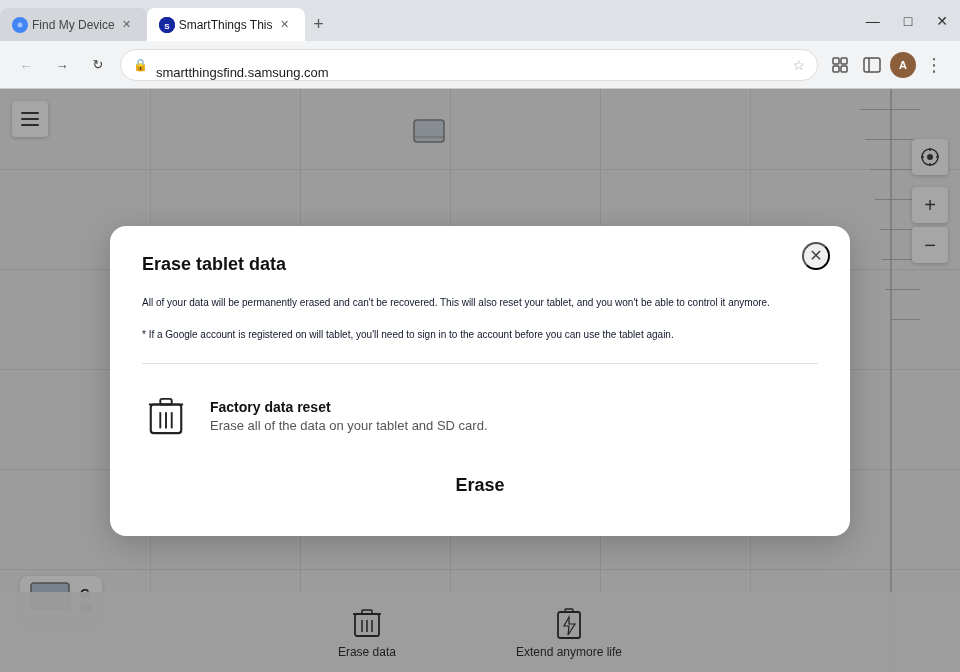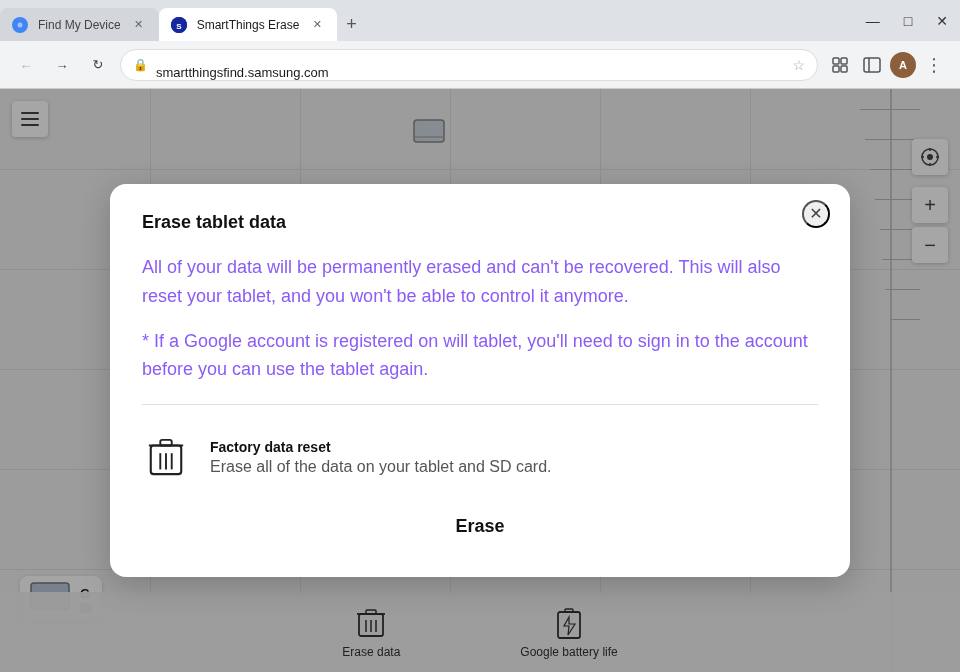--- a/index.html
+++ b/index.html
@@ -22,21 +22,21 @@
       flex: 1;
       padding: 0 0 0 0;
     }
     .tab {
       display: flex;
       align-items: center;
       height: 33px;
       padding: 0 12px;
       border-radius: 8px 8px 0 0;
       font-size: 12px;
-      gap: 10px;
+      gap: 4px;
       cursor: pointer;
       position: relative;
     }
     .tab.inactive {
       background: #d3d6db;
       color: #444;
     }
     .tab.active {
       background: #fff;
       color: #1a1a1a;
@@ -253,23 +253,23 @@
       font-size: 16px; color: #444;
       cursor: pointer;
     }
     .modal-title {
       font-size: 18px;
       font-weight: 700;
       color: #111;
       margin-bottom: 20px;
     }
     .modal-body {
-      font-size: 18px;
+      font-size: 10px;
       line-height: 1.6;
-      color: #8b5cf6;
+      color: #0f172a;
       margin-bottom: 16px;
     }
     .modal-divider {
       height: 1px;
       background: #e0e0e0;
       margin: 20px 0;
     }
     .modal-option {
       display: flex;
       align-items: center;
@@ -282,21 +282,21 @@
       display: flex; align-items: center; justify-content: center;
     }
     .trash-svg { width: 36px; height: 40px; }
     .option-text-title {
       font-size: 14px;
       font-weight: 600;
       color: #111;
       margin-bottom: 3px;
     }
     .option-text-sub {
-      font-size: 16px;
+      font-size: 13px;
       color: #555;
     }
     .modal-footer {
       text-align: center;
       margin-top: 19px;
     }
     .erase-btn {
       background: none;
       border: none;
       font-size: 18px;
@@ -325,21 +325,21 @@
         <span class="tab-close">✕</span>
       </div>
 
       <div class="tab active">
         <span class="tab-favicon samsung" style="font-size:8px;font-weight:bold;">
           <svg width="16" height="16" viewBox="0 0 16 16">
             <circle cx="8" cy="8" r="8" fill="#1428a0"></circle>
             <text x="8" y="11.5" text-anchor="middle" fill="white" font-size="8" font-family="Arial" font-weight="bold">S</text>
           </svg>
         </span>
-        <span>SmartThings Erase</span>
+        <span>SmartThings This</span>
         <span class="tab-close">✕</span>
       </div>
       <div class="tab-new-btn">+</div>
     </div>
     <div class="window-controls">
       <span class="win-btn">—</span>
       <span class="win-btn">□</span>
       <span class="win-btn">✕</span>
     </div>
   </div>
@@ -443,21 +443,21 @@
         <span class="action-label">Erase data</span>
       </div>
       <div class="action-item">
         <div class="action-icon">
           <svg width="26" height="32" viewBox="0 0 26 32" fill="none">
             <rect x="2" y="5" width="22" height="26" rx="2" stroke="#333" stroke-width="1.8" fill="none"></rect>
             <rect x="9" y="2" width="8" height="3" rx="1" stroke="#333" stroke-width="1.4" fill="none"></rect>
             <path d="M13 10 L8 19 H13 L12 28 L19 17 H13 Z" stroke="#333" stroke-width="1.2" fill="none"></path>
           </svg>
         </div>
-        <span class="action-label">Google battery life</span>
+        <span class="action-label">Extend anymore life</span>
       </div>
     </div>
 
     <div class="map-controls">
       <div class="map-ctrl-btn location">
         <svg width="20" height="20" viewBox="0 0 20 20" fill="none">
           <circle cx="10" cy="10" r="8" stroke="#444" stroke-width="1.5"></circle>
           <circle cx="10" cy="10" r="3" fill="#444"></circle>
           <line x1="10" y1="1" x2="10" y2="4" stroke="#444" stroke-width="1.5"></line>
           <line x1="10" y1="16" x2="10" y2="19" stroke="#444" stroke-width="1.5"></line>

